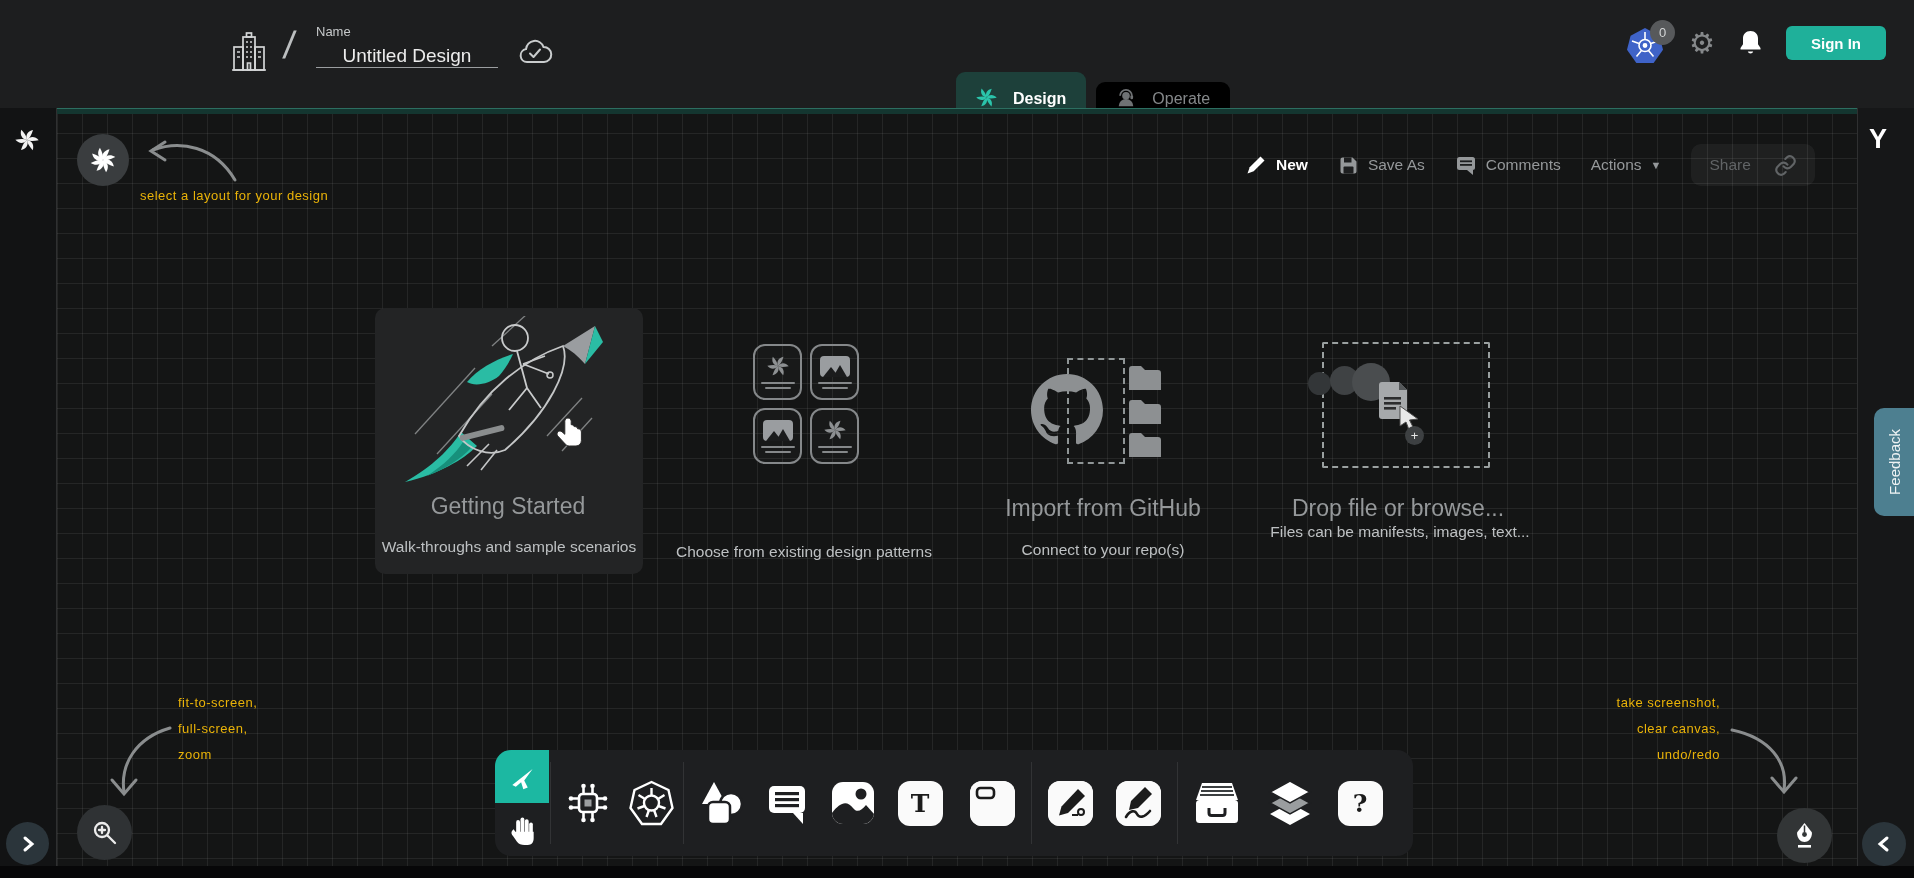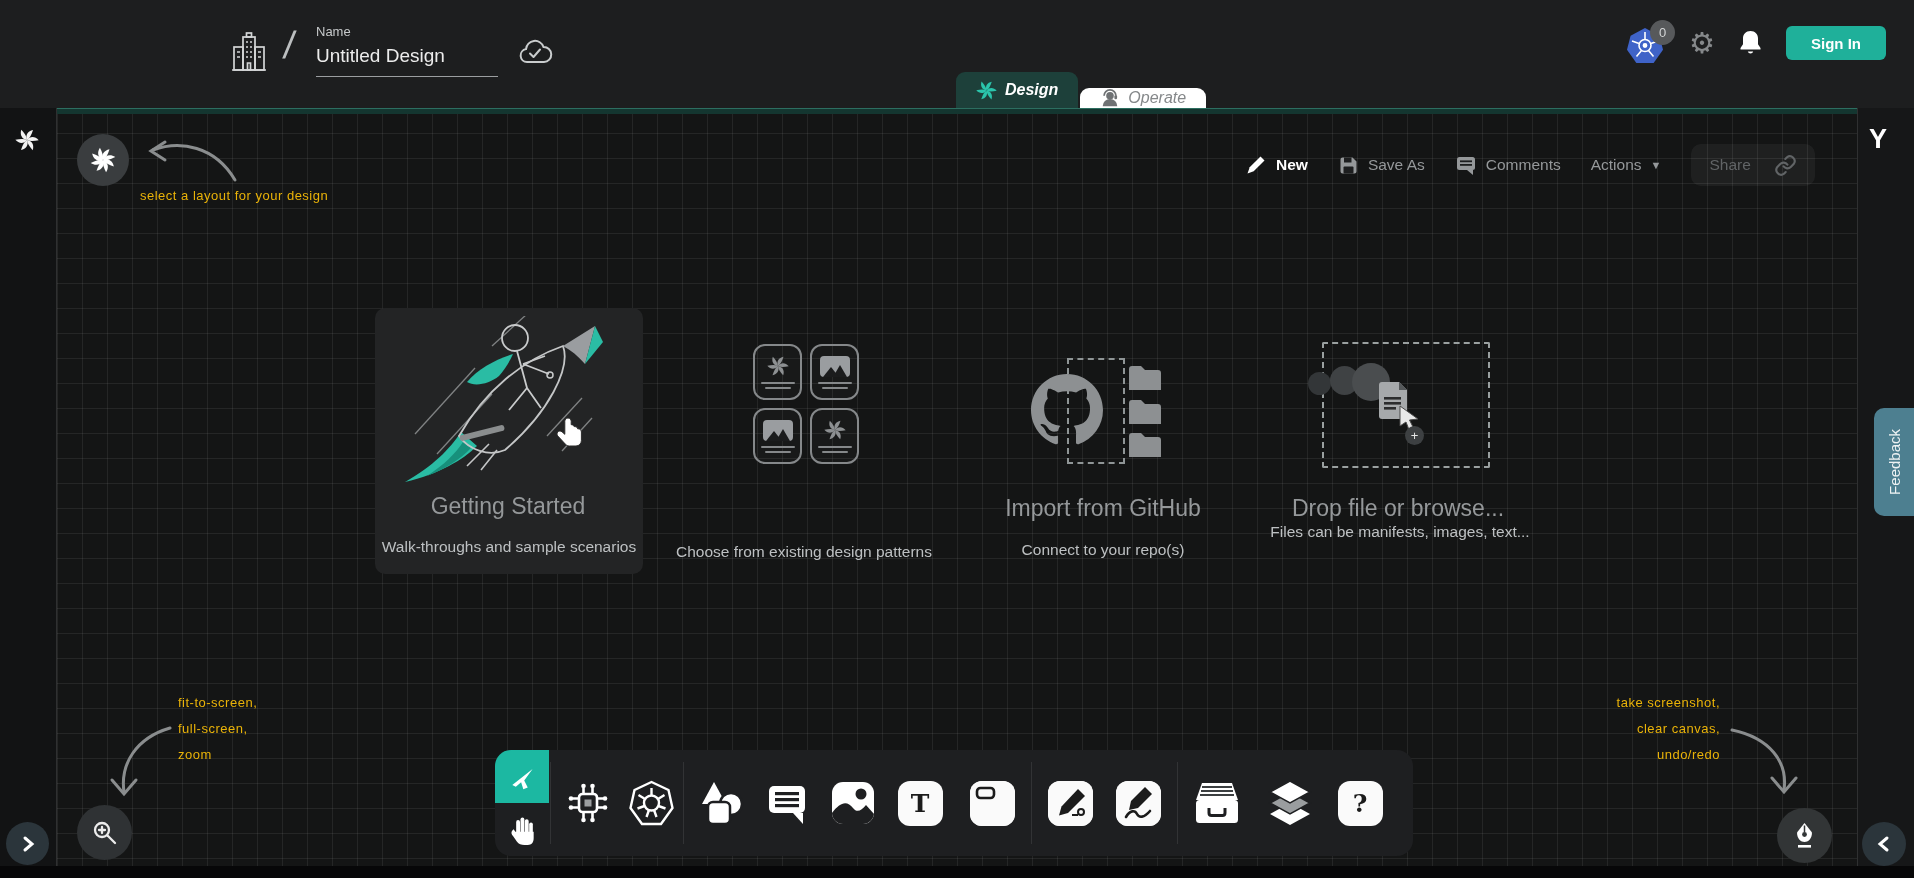--- a/index.html
+++ b/index.html
@@ -8,35 +8,35 @@
   #app { position:relative; width:1914px; height:878px; background:#131414; overflow:hidden; }
 
   
   .header { position:absolute; left:0; top:0; width:1914px; height:108px; background:#1d1e1f; }
   .logo-wrap { position:absolute; left:12px; top:30px; display:flex; align-items:center; gap:14px; }
   .logo-text { color:#fff; font-size:30px; font-weight:bold; letter-spacing:3px; }
   .org-icon { position:absolute; left:232px; top:32px; }
   .crumb-slash { position:absolute; left:284px; top:24px; color:#bcbfc0; font-size:38px; font-weight:300; transform:skewX(-8deg); }
   .name-group { position:absolute; left:316px; top:24px; width:182px; }
   .name-label { color:#c7cacb; font-size:13px; }
-  .name-value { margin-top:6px; color:#ececec; font-size:19px; border-bottom:1px solid #9b9ea0; padding-bottom:9px; background:transparent; }
+  .name-value { margin-top:6px; color:#ececec; font-size:19px; border-bottom:1px solid #9b9ea0; background:transparent;text-align:center; }
   .cloud-icon { position:absolute; left:516px; top:38px; }
 
   .hdr-right { position:absolute; right:28px; top:24px; display:flex; align-items:center; gap:22px; }
   .k8s-wrap { position:relative; width:40px; height:38px; }
   .k8s-hepta { width:36px; height:35px; background:#3f63c8; clip-path:polygon(50% 0%,90% 22%,100% 62%,74% 100%,26% 100%,0% 62%,10% 22%); position:absolute; left:0; top:4px; }
   .k8s-badge { position:absolute; right:-8px; top:-4px; width:25px; height:25px; border-radius:50%; background:#57595b; color:#d3d5d6; font-size:13px; display:flex; align-items:center; justify-content:center; }
   .gear { color:#85888a; font-size:29px; line-height:1; }
   .signin-btn { width:100px; height:34px; background:#1fb09a; color:#fff; font-size:15px; font-weight:bold; border:none; border-radius:6px; display:flex; align-items:center; justify-content:center; cursor:pointer; }
 
   .tabs { position:absolute; left:956px; top:72px; display:flex; align-items:flex-end; }
-  .tab { display:flex; align-items:center; gap:8px; padding:0 20px; border-radius:9px 9px 0 0; cursor:pointer;font-style:italic; }
+  .tab { display:flex; align-items:flex-end; gap:16px; padding:0 20px; border-radius:9px 9px 0 0; cursor:pointer; }
   .tab-design { height:36px; background:#1d403a; }
   .tab-design .tab-label { color:#fff; font-size:16px; font-weight:600; }
-  .tab-operate { height:20px; background:#ffffff; margin-left:2px; }
+  .tab-operate { height:26px; background:#000000; margin-left:10px; }
   .tab-operate .tab-label { color:#85888a; font-size:16px; }
 
   
   .canvas { position:absolute; left:57px; top:108px; width:1800px; height:758px; background:#141515;
     background-image:linear-gradient(rgba(255,255,255,0.07) 1px, transparent 1px),
                      linear-gradient(90deg, rgba(255,255,255,0.07) 1px, transparent 1px);
     background-size:25px 25px; }
   .canvas-topstrip { position:absolute; left:57px; top:108px; width:1800px; height:6px; background:#143630; border-top:1px solid #2c6e60; z-index:3; }
   .rail-left  { position:absolute; left:0; top:108px; width:57px;  height:758px; background:#121314; border-right:1px solid #2f3031; }
   .rail-right { position:absolute; left:1857px; top:108px; width:57px; height:758px; background:#161718; border-left:1px solid #2f3031; }

